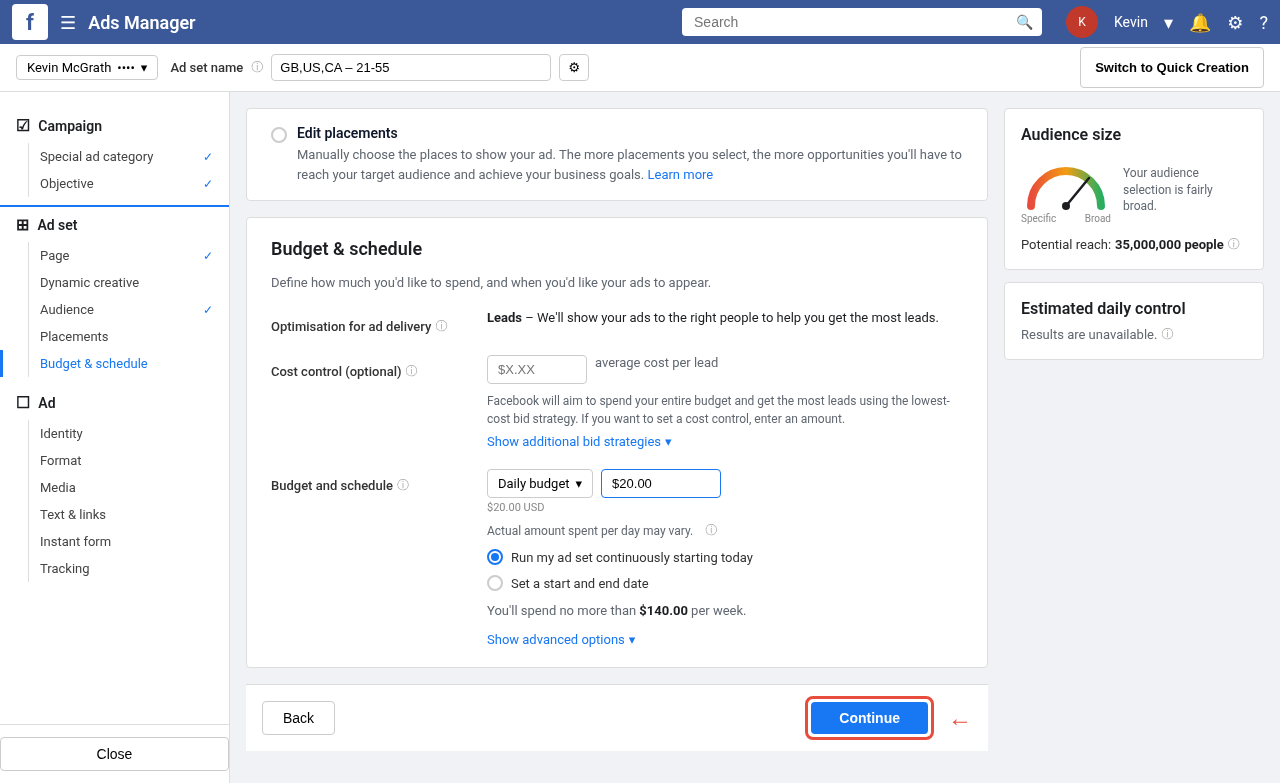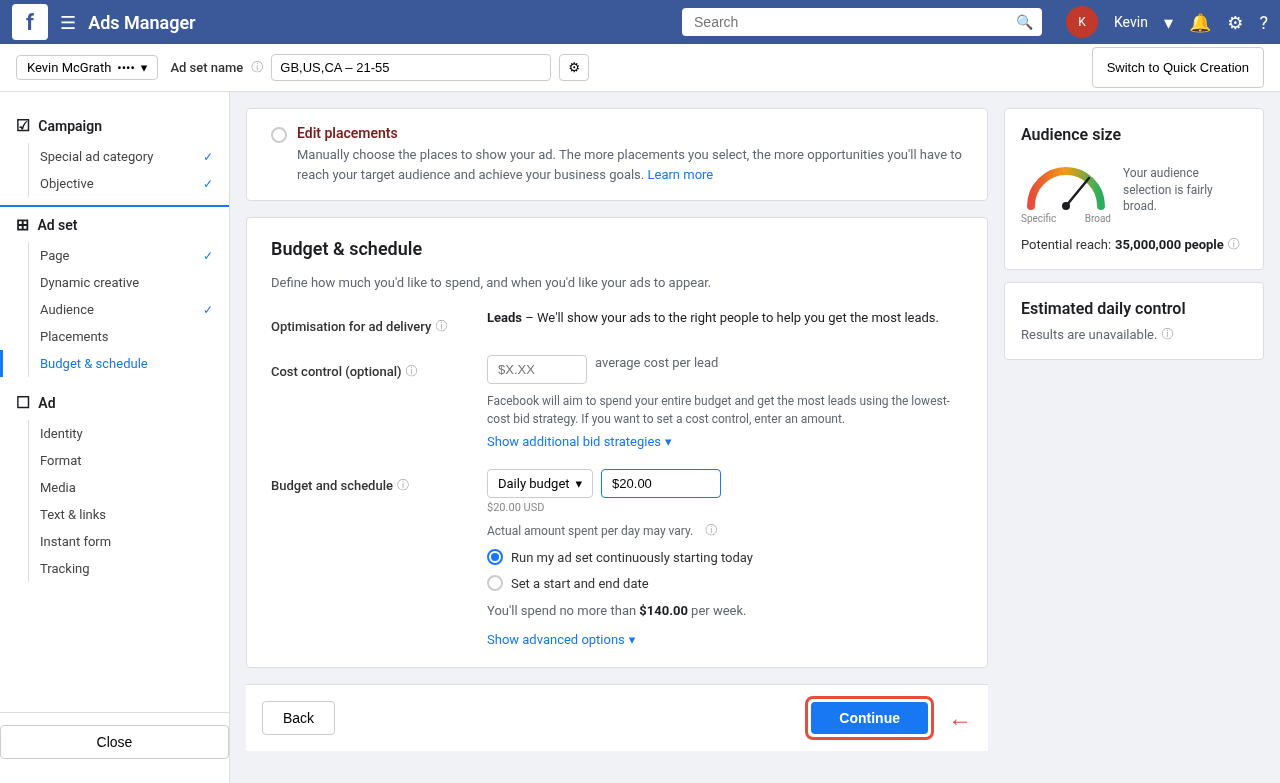--- a/index.html
+++ b/index.html
@@ -107,20 +107,21 @@
       cursor: pointer;
     }
     .quick-creation-btn {
       margin-left: auto;
       background: #fff;
       border: 1px solid #ccc;
       border-radius: 4px;
       padding: 12px 14px;
       font-size: 13px;
       cursor: pointer;
+      font-weight: bold;
     }
 
     
     .main-layout {
       display: flex;
       margin-top: 92px;
       min-height: calc(100vh - 92px);
     }
 
     
@@ -167,21 +168,21 @@
     }
     .active-bar {
       position: absolute;
       left: 0; top: 0; bottom: 0;
       width: 3px;
       background: #1877f2;
     }
     .ad-set-section { border-top: 2px solid #1877f2; }
     .sidebar-close {
       position: absolute;
-      bottom: 12px; left: 0; right: 0;
+      bottom: 0; left: 0; right: 0;
       padding: 12px 0;
       border-top: 1px solid #ddd;
       background: #fff;
     }
     .close-btn {
       width: 100%;
       padding: 8px;
       background: #fff;
       border: 1px solid #ccc;
       border-radius: 4px;
@@ -220,21 +221,21 @@
       padding: 16px 24px;
     }
     .radio-btn {
       width: 16px; height: 16px;
       border: 2px solid #ccc;
       border-radius: 50%;
       flex-shrink: 0;
       margin-top: 2px;
       cursor: pointer;
     }
-    .placement-text h4 { font-size: 14px; font-weight: 600; color: #7f1d1d; }
+    .placement-text h4 { font-size: 14px; font-weight: 600; color: #0f172a; }
     .placement-text p { font-size: 13px; color: #606770; margin-top: 4px; line-height: 1.5; }
     .learn-more-link { color: #1877f2; cursor: pointer; }
 
     
     .budget-title { font-size: 18px; font-weight: 600; color: #1c1e21; }
     .budget-subtitle { font-size: 13px; color: #606770; margin-top: 16px; }
 
     .form-row {
       display: flex;
       align-items: flex-start;

